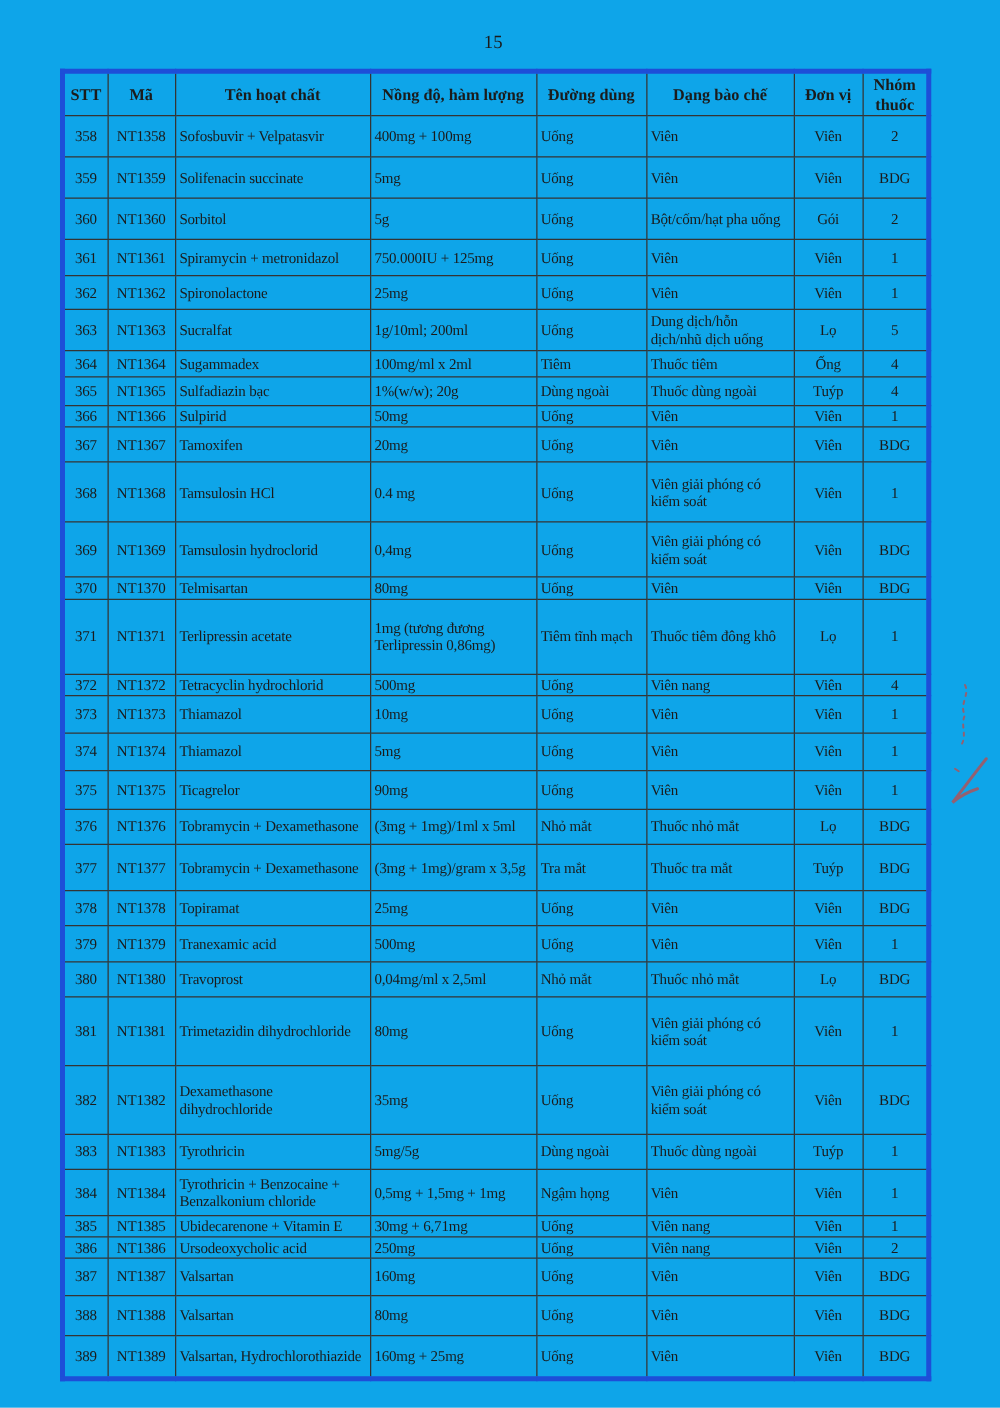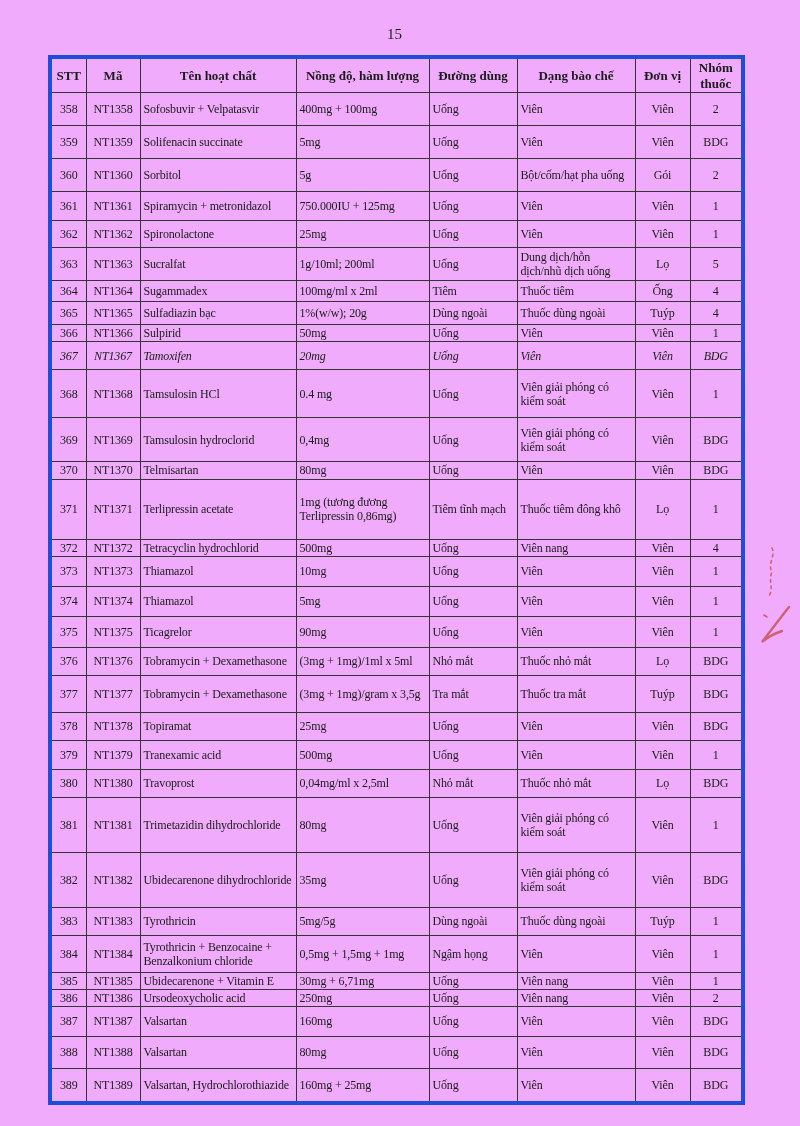--- a/index.html
+++ b/index.html
@@ -4,21 +4,21 @@
 <style>
   html,body{margin:0;padding:0;}
   body{
     width:800px;height:1126px;
     background:#e9e9e7;
     font-family:"Liberation Serif","DejaVu Serif",serif;
   }
   .page{
     position:relative;
     width:800px;height:1126px;
-    background:#f0abfc;
+    background:#0ea5e9;
     color:#1b1b1b;
     overflow:hidden;
   }
   .page-number{
     position:absolute;
     top:26px;left:48px;width:693px;
     text-align:center;
     font-size:15px;
   }
   table.drug-table{
@@ -172,21 +172,21 @@
         <tr style="height: 16px; margin-left: 28px;">
           <td class="c">366</td>
           <td class="c">NT1366</td>
           <td class="l">Sulpirid</td>
           <td class="l">50mg</td>
           <td class="l">Uống</td>
           <td class="l">Viên</td>
           <td class="c">Viên</td>
           <td class="c">1</td>
         </tr>
-        <tr style="height: 28px; font-style: italic;">
+        <tr style="height: 28px;">
           <td class="c">367</td>
           <td class="c">NT1367</td>
           <td class="l">Tamoxifen</td>
           <td class="l">20mg</td>
           <td class="l">Uống</td>
           <td class="l">Viên</td>
           <td class="c">Viên</td>
           <td class="c">BDG</td>
         </tr>
         <tr style="height: 48px;">
@@ -325,21 +325,21 @@
           <td class="l">Trimetazidin dihydrochloride</td>
           <td class="l">80mg</td>
           <td class="l">Uống</td>
           <td class="l">Viên giải phóng có kiểm soát</td>
           <td class="c">Viên</td>
           <td class="c">1</td>
         </tr>
         <tr style="height: 55px; padding-left: 44px;">
           <td class="c">382</td>
           <td class="c">NT1382</td>
-          <td class="l">Ubidecarenone dihydrochloride</td>
+          <td class="l">Dexamethasone dihydrochloride</td>
           <td class="l">35mg</td>
           <td class="l">Uống</td>
           <td class="l">Viên giải phóng có kiểm soát</td>
           <td class="c">Viên</td>
           <td class="c">BDG</td>
         </tr>
         <tr style="height: 28px;">
           <td class="c">383</td>
           <td class="c">NT1383</td>
           <td class="l">Tyrothricin</td>

